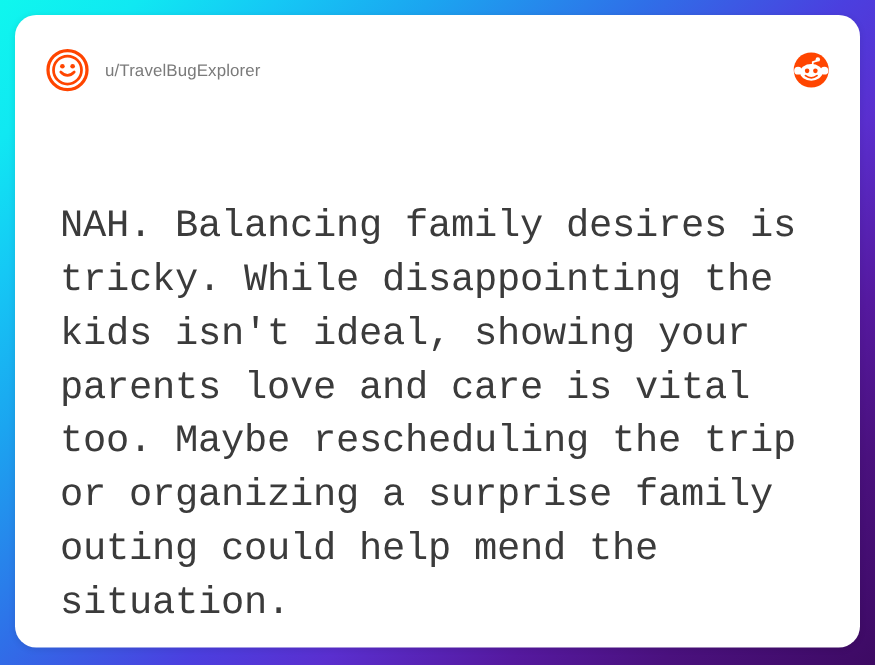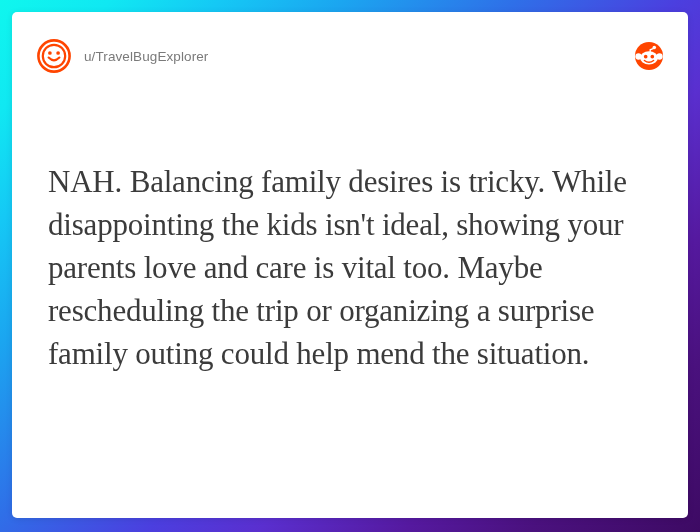--- a/index.html
+++ b/index.html
@@ -34,21 +34,21 @@
     padding: 12px 12px 14px 12px;
   }
 
   
   #card {
     position: relative;
     width: 100%;
     height: 100%;
     box-sizing: border-box;
     background: #ffffff;
-    border-radius: 5px;
+    border-radius: 17px;
     box-shadow: 0 1px 6px rgba(0,0,0,0.10);
     overflow: hidden;
   }
 
   
   #card-header {
     position: absolute;
     top: 20px;
     left: 24px;
     right: 22px;
@@ -86,21 +86,21 @@
   
   #post-body {
     position: absolute;
     top: 148px;
     left: 36px;
     right: 30px;
     font-size: 31px;
     line-height: 43px;
     color: #3b3b3b;
     letter-spacing: -0.2px;
-    font-family: Liberation Serif, serif;
+    font-family: Liberation Mono, monospace;
     font-weight: 400;
     white-space: pre-wrap;
   }
 </style>
 </head>
 <body>
 
 <div id="backdrop">
 
   <div id="card">

